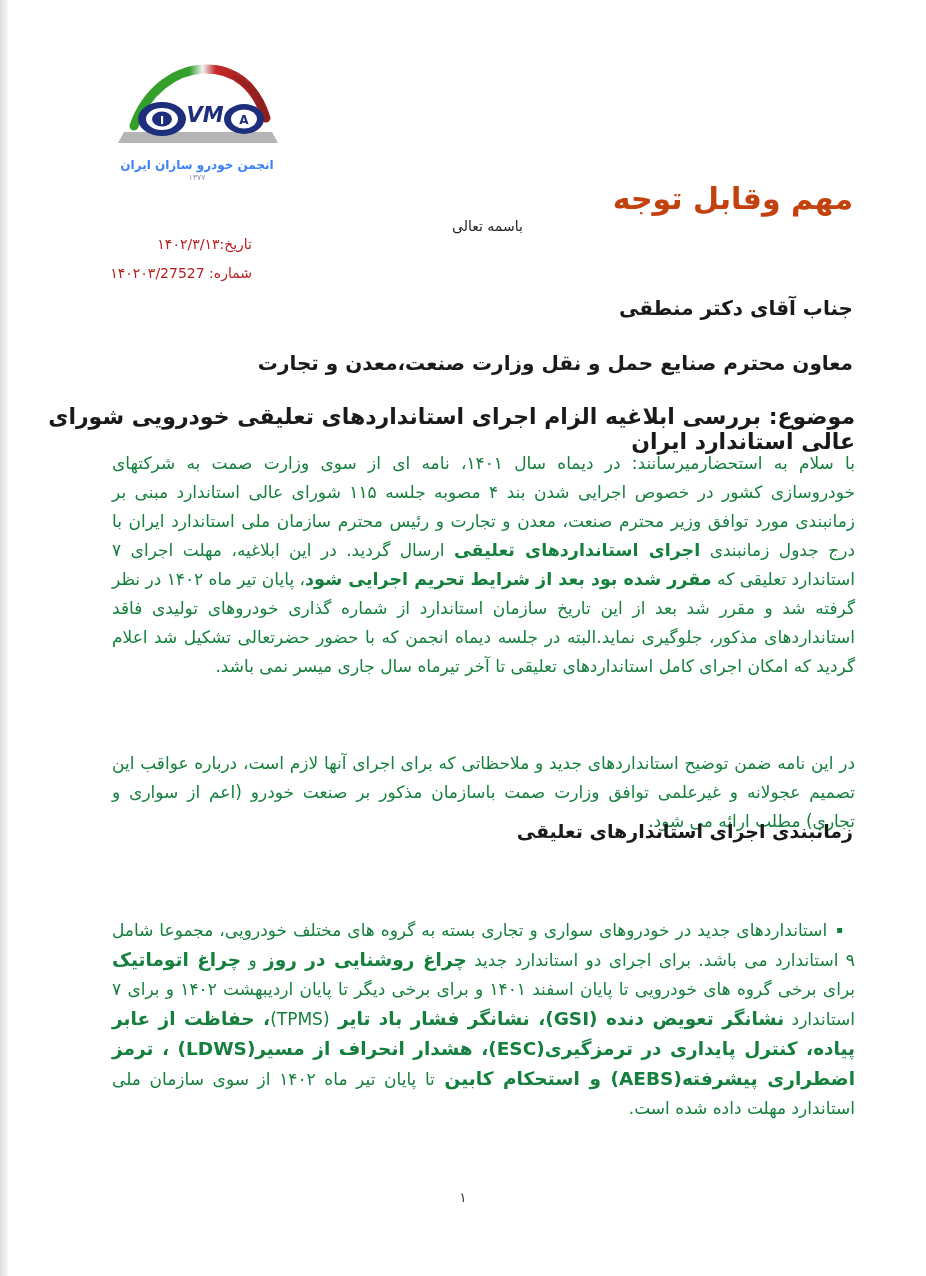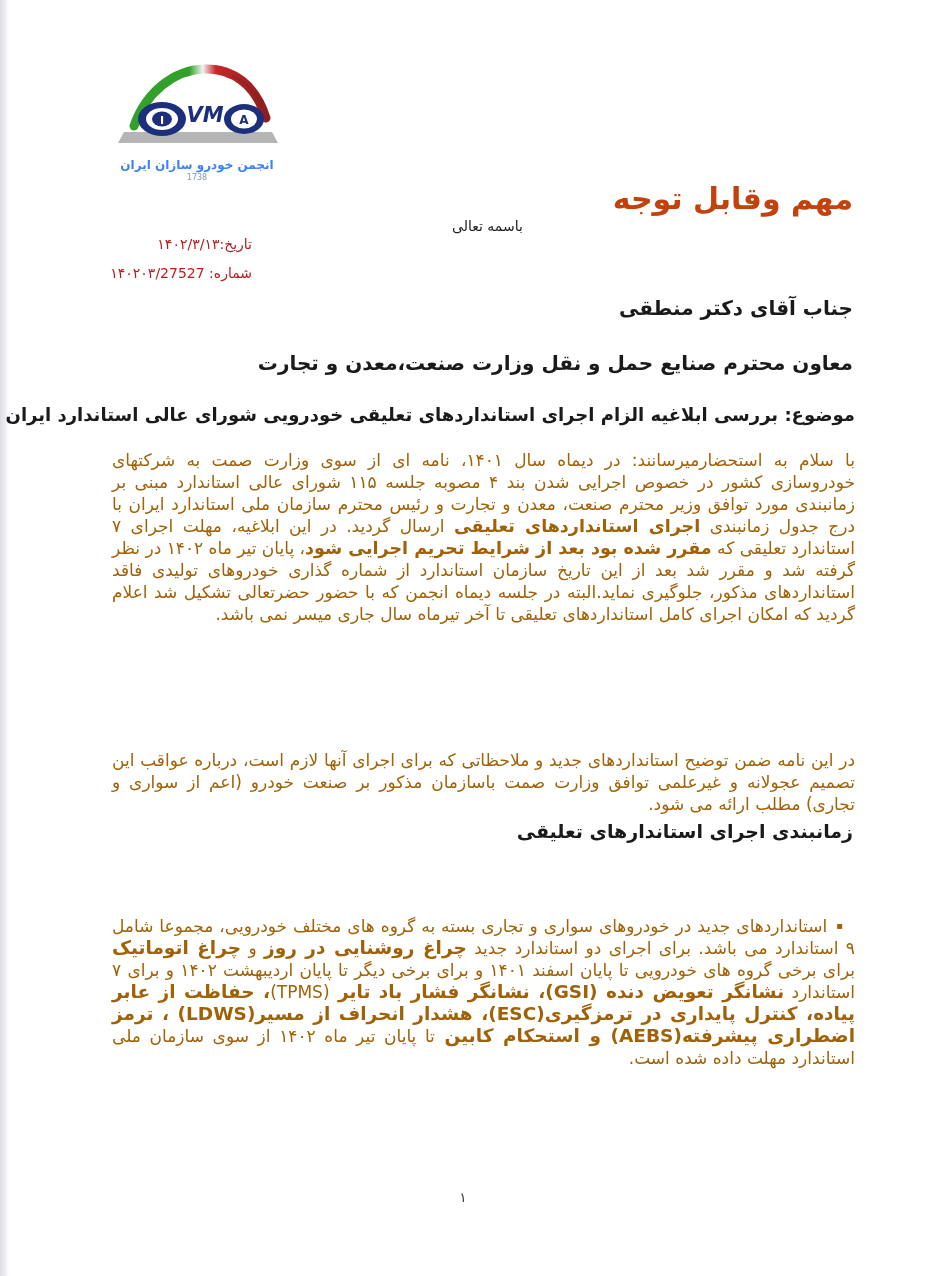--- a/index.html
+++ b/index.html
@@ -27,27 +27,27 @@
   
   .important-note{
     right:73px;top:181px;font-size:30px;font-weight:bold;color:#c2410c;
   }
   .basmala{left:452px;top:195px;font-size:14px;color:#222;margin-top:23px;}
   .meta-block{left:104px;top:236px;width:148px;text-align:right;font-size:14px;color:#b91c1c;}
   .meta-line{margin-bottom:13px;white-space:nowrap;}
   
   .recipient-name{right:73px;top:296px;font-size:20px;font-weight:bold;margin-left:32px;}
   .recipient-title{right:73px;top:351px;font-size:20px;font-weight:bold;}
-  .subject-line{right:71px;top:404px;font-size:18px;font-weight:bold;}
+  .subject-line{right:71px;top:404px;font-size:22px;font-weight:bold;}
   
   .para{
     right:71px;left:112px;
-    font-size:17px;line-height:22px;
+    font-size:17px;line-height:29px;
     text-align:justify;
-    color:#a16207;
+    color:#15803d;
   }
   .para1{top:449px;}
   .para2{top:749px;}
   .section-heading{right:73px;top:820px;font-size:19px;font-weight:bold;}
   .bullet-para{top:915px;text-indent:12px;}
   .bullet-mark{
     font-size:10px;vertical-align:3px;display:inline-block;
     margin-left:9px;text-indent:0;
   }
   .b{font-weight:bold;font-size:18.5px;}
@@ -84,21 +84,21 @@
     <ellipse cx="50" cy="63" rx="10" ry="7.5" fill="#1d2f7c"></ellipse>
     <text x="50" y="68" text-anchor="middle" font-size="11" font-weight="bold" fill="#ffffff" font-family="DejaVu Sans, sans-serif">I</text>
 
     <text x="93" y="66" text-anchor="middle" font-size="21" font-weight="bold" fill="#1d2f7c" font-family="DejaVu Sans, sans-serif" font-style="italic">VM</text>
 
     <ellipse cx="132" cy="63" rx="20" ry="15" fill="#1d2f7c"></ellipse>
     <ellipse cx="132" cy="63" rx="13" ry="9.5" fill="#ffffff"></ellipse>
     <text x="132" y="68" text-anchor="middle" font-size="12" font-weight="bold" fill="#1d2f7c" font-family="DejaVu Sans, sans-serif">A</text>
   </svg>
   <div class="logo-caption fa">انجمن خودرو سازان ایران</div>
-  <div class="logo-year">1738</div>
+  <div class="logo-year">۱۳۷۷</div>
 </div>
 
 <div class="abs important-note fa">مهم وقابل توجه</div>
 <div class="abs basmala fa">باسمه تعالی</div>
 
 <div class="abs meta-block fa">
   <div class="meta-line">تاریخ:۱۴۰۲/۳/۱۳</div>
   <div class="meta-line">شماره: ۱۴۰۲۰۳/27527</div>
 </div>
 

